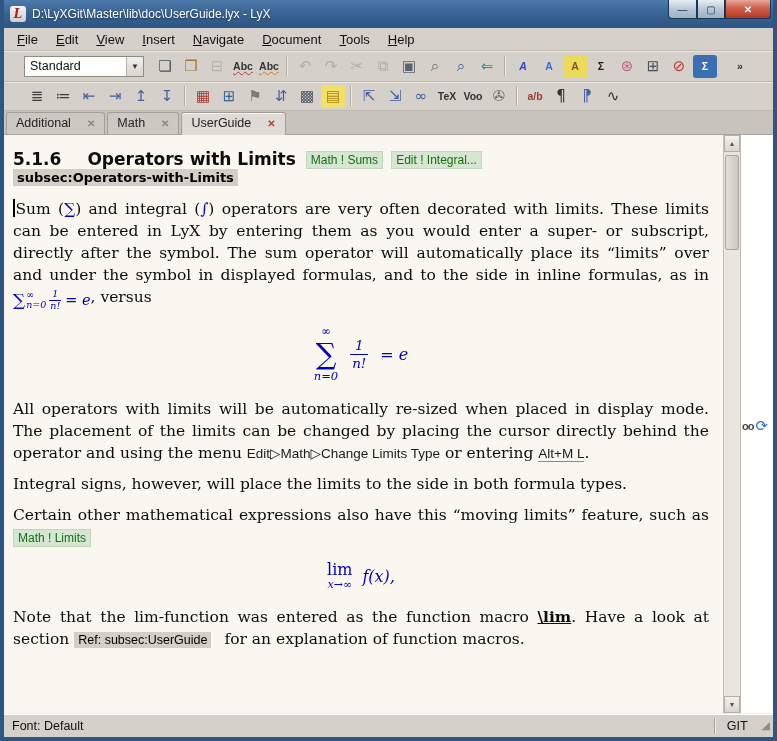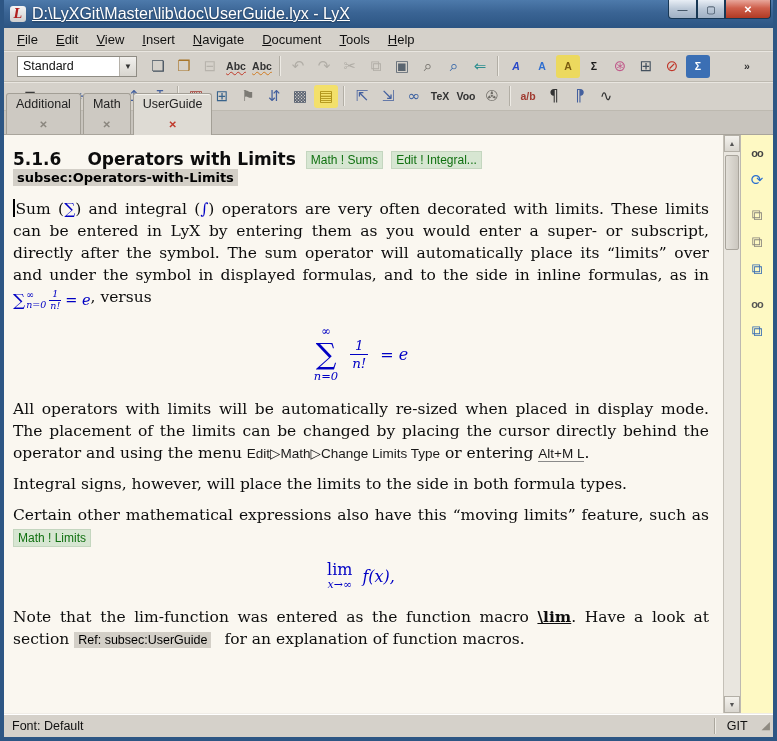--- a/index.html
+++ b/index.html
@@ -14,57 +14,57 @@
   }
   
   .titlebar{
     height:28px;flex:0 0 28px;
     background:linear-gradient(#4d7aab,#3a6494 45%,#2c5583);
     display:flex;align-items:center;color:#fff;
     padding:0 2px 0 6px;position:relative;
   }
   .lyx-logo{width:16px;height:16px;border-radius:3px;background:linear-gradient(#f4f4f4,#cfcfcf);
     color:#b02020;font:bold italic 12px "DejaVu Serif",serif;display:flex;align-items:center;justify-content:center;margin-right:6px;flex:0 0 16px;}
-  .title-text{font-size:16px;white-space:nowrap;overflow:hidden;text-shadow:0 1px 2px rgba(0,0,0,.5);text-decoration:underline;}
+  .title-text{font-size:12px;white-space:nowrap;overflow:hidden;text-shadow:0 1px 2px rgba(0,0,0,.5);}
   .win-controls{margin-left:auto;display:flex;align-items:flex-start;height:100%;}
   .wbtn{height:19px;margin-top:0;border:1px solid #173754;border-top:none;
     display:flex;align-items:center;justify-content:center;
     font-size:10px;color:#1d2f42;border-radius:0 0 4px 4px;
     background:linear-gradient(#e8eef5,#b9c6d6 50%,#9fb0c4);cursor:default;}
   .wbtn.min{width:29px;border-radius:0 0 0 4px;}
   .wbtn.max{width:28px;border-radius:0;}
   .wbtn.close{width:46px;background:linear-gradient(#e8a79b,#cf5f4b 45%,#b13a24);color:#fff;font-weight:bold;border-radius:0 0 4px 0;}
   
   .menubar{height:23px;flex:0 0 23px;background:#d5d1ca;display:flex;align-items:center;
     padding-left:4px;border-bottom:1px solid #c2beb5;font-size:13px;color:#111;}
   .menu-item{padding:2px 9px;cursor:default;}
   .menu-item u{text-decoration:underline;}
   
-  .toolbar{background:#d5d1ca;display:flex;align-items:center;padding:2px 13px;
+  .toolbar{background:#d5d1ca;display:flex;align-items:center;padding:2px 20px;
     border-bottom:1px solid #bdb9b0;box-shadow:inset 0 1px 0 #e9e6e0;}
   .toolbar.row1{height:31px;flex:0 0 31px;}
   .toolbar.row2{height:29px;flex:0 0 29px;}
   .style-select{width:120px;height:21px;background:#fff;border:1px solid #8f8c84;
     display:flex;align-items:center;font-size:12.5px;color:#111;margin-right:8px;}
   .style-select .val{flex:1;padding-left:5px;}
   .style-select .arrow{width:17px;height:100%;background:linear-gradient(#f2f1ee,#d8d5cf);
     border-left:1px solid #b5b1a9;display:flex;align-items:center;justify-content:center;font-size:8px;color:#333;}
   .tbtn{width:24px;height:23px;border:1px solid transparent;background:transparent;
     display:flex;align-items:center;justify-content:center;font:15px "DejaVu Sans",sans-serif;
     padding:0;margin:0 1px;cursor:default;border-radius:2px;}
   .tbtn.txt{font:bold 10.5px "Liberation Sans",sans-serif;}
   .tbtn.dim{opacity:.5;}
   .tbtn.push{margin-left:auto;}
   .tsep{width:2px;height:20px;margin:0 4px;border-left:1px solid #b2aea5;border-right:1px solid #eeebe5;}
   .tgap{height:8px;flex:0 0 8px;}
   
   .tabbar{height:24px;flex:0 0 24px;background:#c8c4bd;display:flex;align-items:flex-end;
     padding:2px 2px 0 2px;border-bottom:1px solid #a9a59c;}
-  .tab{display:flex;align-items:center;gap:8px;padding:3px 9px 4px 9px;font-size:12.5px;color:#222;
-    background:#cdc9c2;border:1px solid #a39f96;border-bottom:none;border-radius:3px 3px 0 0;margin-right:2px;cursor:default;flex-direction:column;}
+  .tab{display:flex;align-items:center;gap:16px;padding:3px 9px 4px 9px;font-size:12.5px;color:#222;
+    background:#cdc9c2;border:1px solid #a39f96;border-bottom:none;border-radius:3px 3px 0 0;margin-right:2px;cursor:default;}
   .tab.active{background:#dedbd4;position:relative;top:1px;padding-bottom:5px;box-shadow:inset 0 1px 0 #f3f1ec;}
   .tab-close{font-size:10px;color:#8a867e;font-weight:bold;}
   .tab.active .tab-close{color:#c0392b;}
   
   .main{flex:1;display:flex;min-height:0;background:#d5d1ca;}
   .doc-scroller{flex:1;background:#faf7f0;overflow:hidden;padding:10px 14px 0 9px;
     font-family:"DejaVu Serif",serif;font-size:15.5px;color:#0d0d0d;}
   .heading{font-family:"DejaVu Sans",sans-serif;font-weight:bold;font-size:17px;margin:4px 0 12px 0;display:flex;align-items:flex-end;flex-wrap:wrap;}
   .heading .h-num{margin-right:26px;}
   .heading .h-title{margin-right:10px;}
@@ -101,22 +101,22 @@
   .limstack .bot{font-size:11px;}
   .display-math .expr{font-size:16px;margin-left:5px;vertical-align:middle;}
   
   .vscroll{width:17px;flex:0 0 17px;background:#e9e6df;display:flex;flex-direction:column;border-left:1px solid #c4c0b7;}
   .sarrow{height:17px;flex:0 0 17px;background:linear-gradient(#f4f2ed,#d9d6cf);border:1px solid #b3afa6;
     display:flex;align-items:center;justify-content:center;font-size:7px;color:#555;}
   .strack{flex:1;position:relative;}
   .sthumb{position:absolute;left:1px;right:1px;top:3px;height:95px;background:linear-gradient(90deg,#e3e0d9,#cbc7bf);
     border:1px solid #a9a59c;border-radius:2px;}
   
-  .right-toolbar{width:33px;flex:0 0 33px;background:#fef9c3;border-left:1px solid #bdb9b0;
-    display:flex;flex-direction:column;align-items:center;padding-top:4px;}
+  .right-toolbar{width:33px;flex:0 0 33px;background:#ffffff;border-left:1px solid #bdb9b0;
+    display:flex;flex-direction:row;align-items:center;padding-top:4px;}
   .right-toolbar .tbtn{margin:2px 0;}
   .right-toolbar .txt{font:bold 11px "Liberation Sans",sans-serif;letter-spacing:-1px;}
   
   .statusbar{height:24px;flex:0 0 24px;background:#d5d1ca;border-top:1px solid #f0ede7;
     box-shadow:inset 0 1px 0 #fff;display:flex;align-items:center;font-size:12.5px;color:#111;padding:0 2px 0 8px;}
   .status-left{flex:1;}
   .status-sep{width:1px;height:16px;background:#aaa69d;box-shadow:1px 0 0 #efece6;margin:0 8px;}
   .status-right{padding:0 14px 0 4px;}
   .grip{color:#8f8b82;font-size:11px;margin-right:1px;}
 </style>

